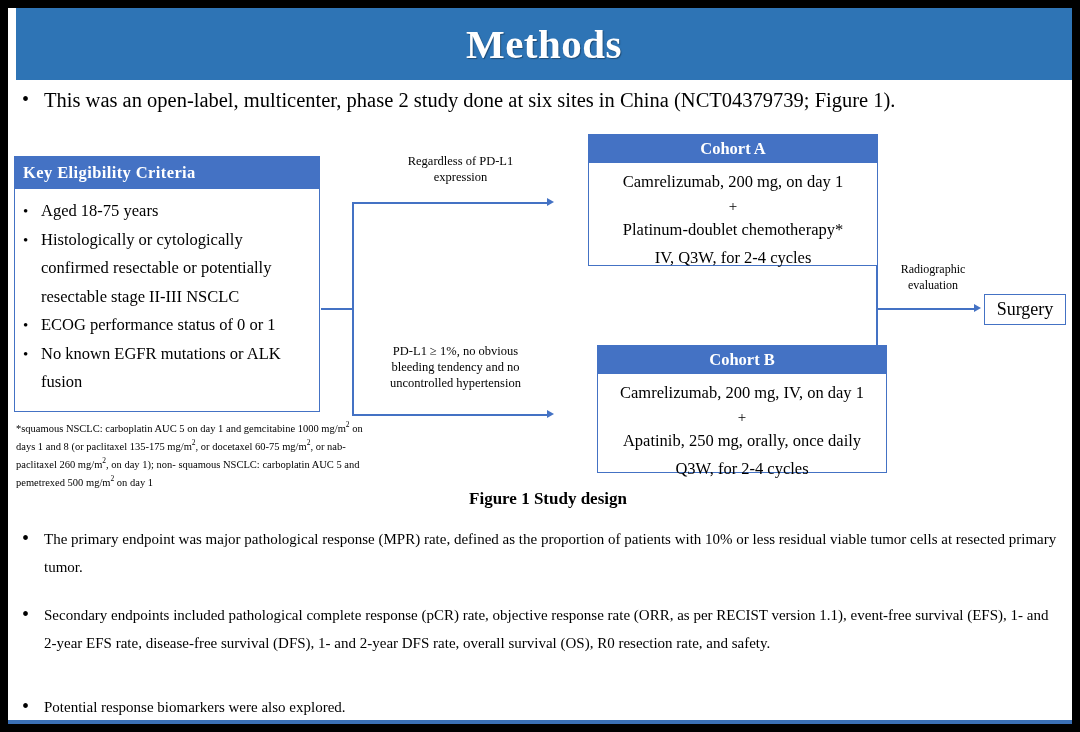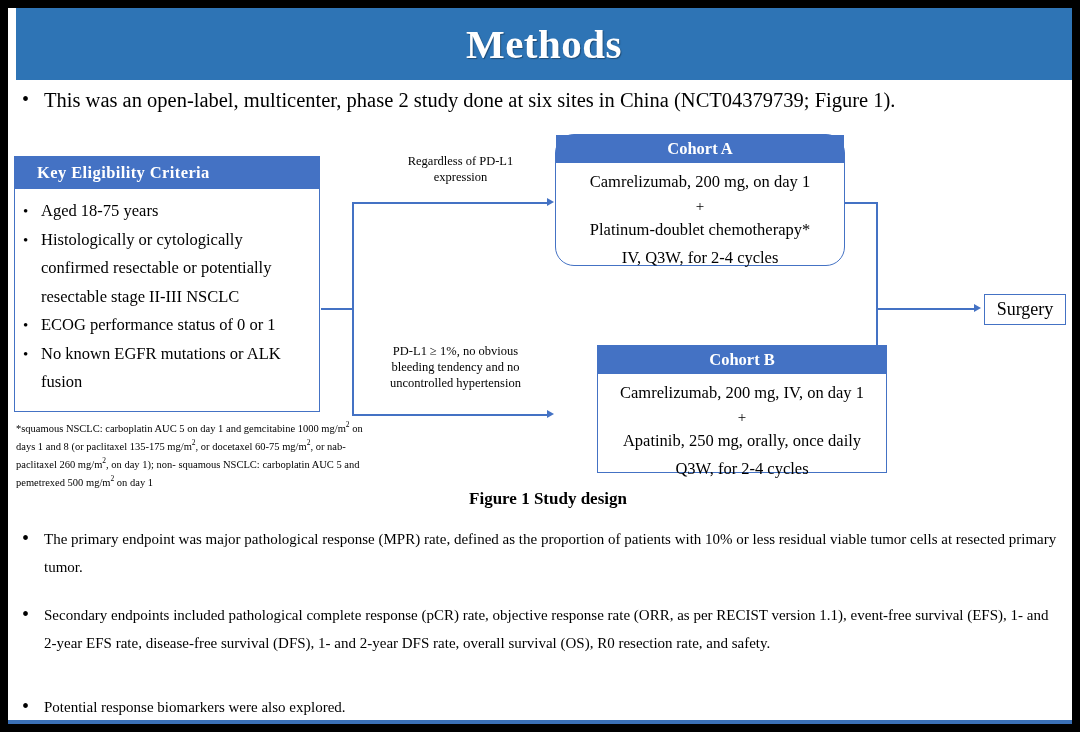--- a/index.html
+++ b/index.html
@@ -47,21 +47,21 @@
   .figure{ position:absolute; left:0; top:110px; width:1064px; height:390px; }
 
   
   .elig-box{
     position:absolute; left:6px; top:38px; width:306px; height:256px;
     border:1px solid #4472c4; background:#fff; box-sizing:border-box;
   }
   .elig-head{
     height:32px; background:#4472c4; color:#fff;
     font-weight:bold; font-size:16.5px; line-height:32px;
-    padding-left:22px; box-sizing:border-box;
+    padding-left:8px; box-sizing:border-box;
     font-family:"Liberation Serif",serif; letter-spacing:0.4px;
   }
   .elig-body{ padding:8px 6px 4px 8px; }
   .elig-item{
     display:flex; align-items:flex-start;
     font-size:16.5px; line-height:28.5px; color:#000;
   }
   .elig-item .dot{ flex:0 0 18px; font-size:15px; }
   .elig-item .txt{ flex:1; }
 
@@ -81,21 +81,21 @@
     height:28px; background:#4472c4; color:#fff; text-align:center;
     font-weight:bold; font-size:16.5px; line-height:28px;
     font-family:"Liberation Serif",serif;
   }
   .cohort-body{
     text-align:center; font-size:16.5px; line-height:28px;
     padding:5px 4px 7px 4px; color:#000;
   }
   .cohort-body .plus{ line-height:20px; font-size:15px; }
 
-  #cohort-a{ left:547px; top:16px; height:132px;border-radius:19px; }
+  #cohort-a{ left:580px; top:16px; height:132px; }
   #cohort-b{ left:547px; top:227px; height:128px;margin-left:42px; }
 
   
   .surgery{
     position:absolute; left:976px; top:176px; width:82px; height:31px;
     border:1.5px solid #4472c4; background:#fff; box-sizing:border-box;
     display:flex; align-items:center; justify-content:center;
     font-size:18px; color:#000;
   }
 
@@ -192,20 +192,24 @@
 
       <div class="arrow-label" id="label-top">
         <div>Regardless  of PD-L1</div>
         <div>expression</div>
       </div>
       <div class="arrow-label" id="label-bottom">
         <div>PD-L1 ≥ 1%, no obvious</div>
         <div>bleeding tendency  and no</div>
         <div>uncontrolled  hypertension</div>
       </div>
+      <div class="arrow-label" id="label-right">
+        <div>Radiographic</div>
+        <div>evaluation</div>
+      </div>
 
       <div class="cohort" id="cohort-a">
         <div class="cohort-head">Cohort A</div>
         <div class="cohort-body">
           <div>Camrelizumab, 200 mg, on day 1</div>
           <div class="plus">+</div>
           <div>Platinum-doublet chemotherapy*</div>
           <div>IV, Q3W, for 2-4 cycles</div>
         </div>
       </div>

